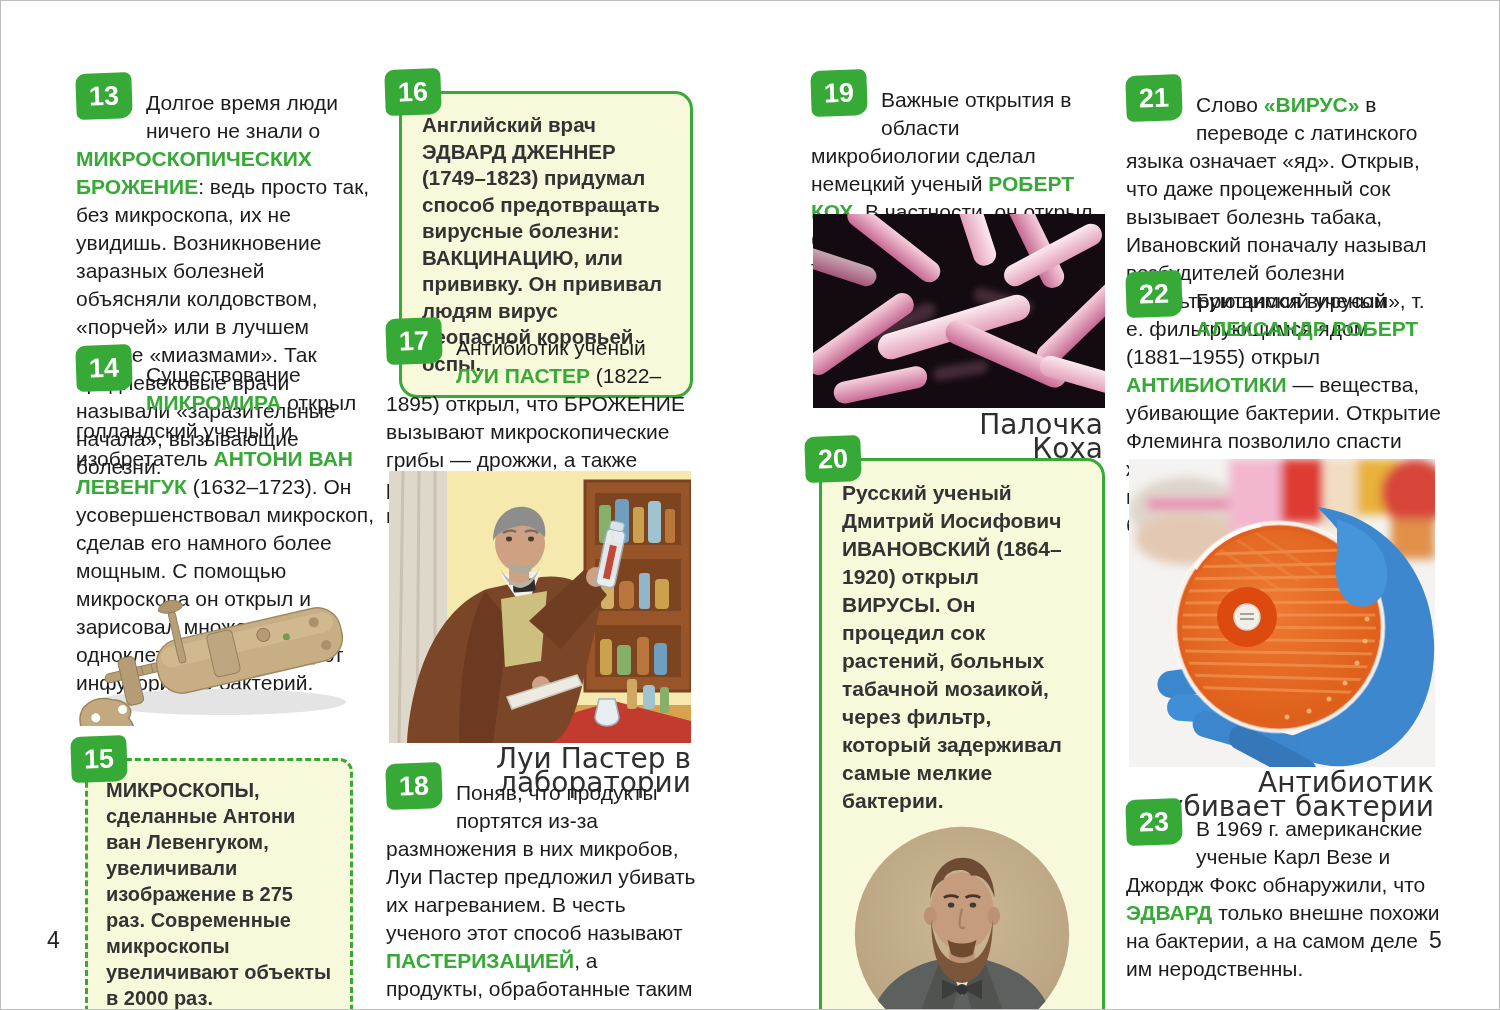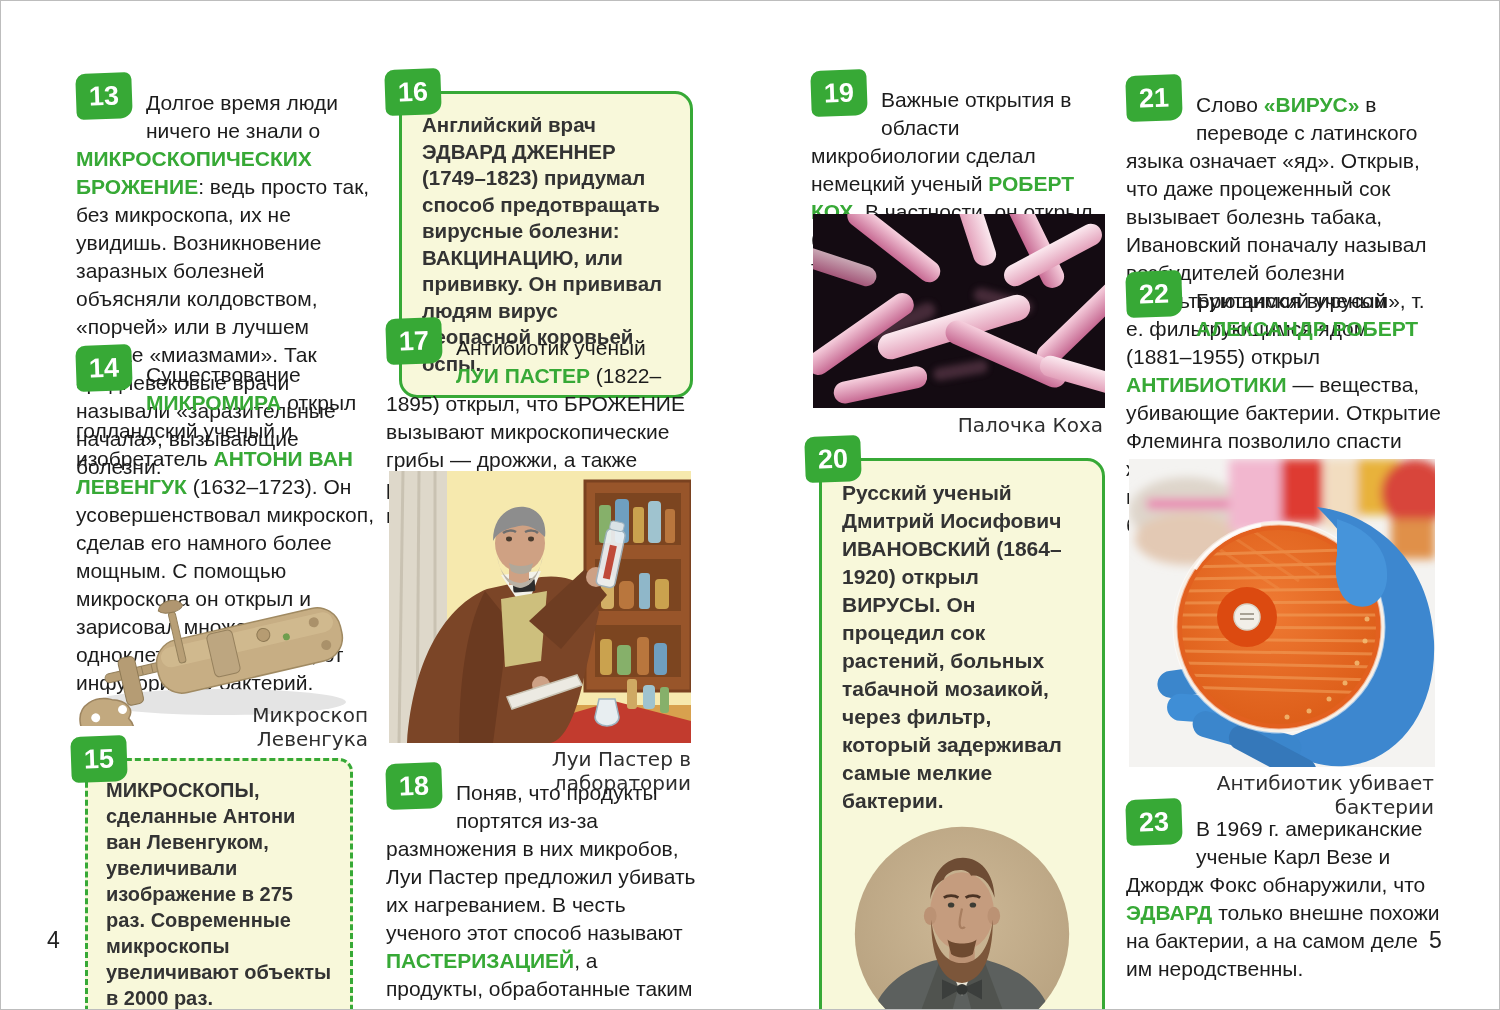--- a/index.html
+++ b/index.html
@@ -28,21 +28,21 @@
   .seg-g{color:var(--green);font-weight:700;text-align:right;}
   .boxwrap{position:absolute;}
   .box{
     background:var(--boxyellow);border:3px solid var(--green);
     border-radius:18px;padding:18px 20px;font-weight:700;color:var(--boldink);
     font-size:20.5px;line-height:26.5px;
   }
   .box.dashed{border-style:dashed;border-radius:14px;padding:16px 18px;font-size:20px;line-height:26px;}
   .boxwrap .badge{position:absolute;left:-14px;top:-22px;margin-top:0;z-index:2;}
   .caption{
-    position:absolute;font-family:"DejaVu Sans",sans-serif;font-size:20px;
+    position:absolute;font-family:"DejaVu Sans",sans-serif;font-size:28px;
     color:#2f2f2f;text-align:right;line-height:24px;
   }
   .pagenum{position:absolute;font-size:23px;color:#222222;}
   .photo{position:absolute;}
   .portrait{margin:10px auto 0 auto;width:218px;height:218px;}
 </style>
 </head>
 <body>
 
 <div id="canvas">
@@ -84,21 +84,20 @@
       <rect x="150" y="46" width="26" height="44" rx="5" fill="#bda680" stroke="#96815d" stroke-width="1"></rect>
       <rect x="118" y="16" width="7" height="52" rx="3" fill="#b89f76" stroke="#94805c" stroke-width="1"></rect>
       <path d="M109,12 C113,2 131,2 134,12 C130,18 113,18 109,12 Z" fill="#b09670" stroke="#8f7a55" stroke-width="1"></path>
       <rect x="58" y="50" width="17" height="48" rx="5" fill="#b59c74" stroke="#8f7a55" stroke-width="1"></rect>
       <path d="M44,88 C28,80 10,86 8,102 C6,114 16,122 26,120 C24,132 34,140 46,136 C58,132 62,120 56,110 C64,102 58,92 44,88 Z" fill="#c2a97f" stroke="#9d8560" stroke-width="1.5"></path>
       <circle cx="24" cy="102" r="4.5" fill="#ffffff"></circle>
       <circle cx="40" cy="122" r="4.5" fill="#ffffff"></circle>
       <circle cx="52" cy="100" r="4.5" fill="#ffffff"></circle>
     </g>
   </svg>
-  <div class="caption" style="left:195px;top:702px;width:172px;">Микроскоп Левенгука</div>
 
   <div class="boxwrap" style="left:84px;top:757px;width:268px;">
     <span class="badge">15</span>
     <div class="box dashed">
       <span><span>МИКРОСКОПЫ, сделанные Антони ван Левенгуком, увеличивали изображение в 275 раз. Современные микроскопы увеличивают объекты в 2000 раз.</span></span>
     </div>
   </div>
 
   <div class="pagenum" style="left:46px;top:926px;">4</div>
 

